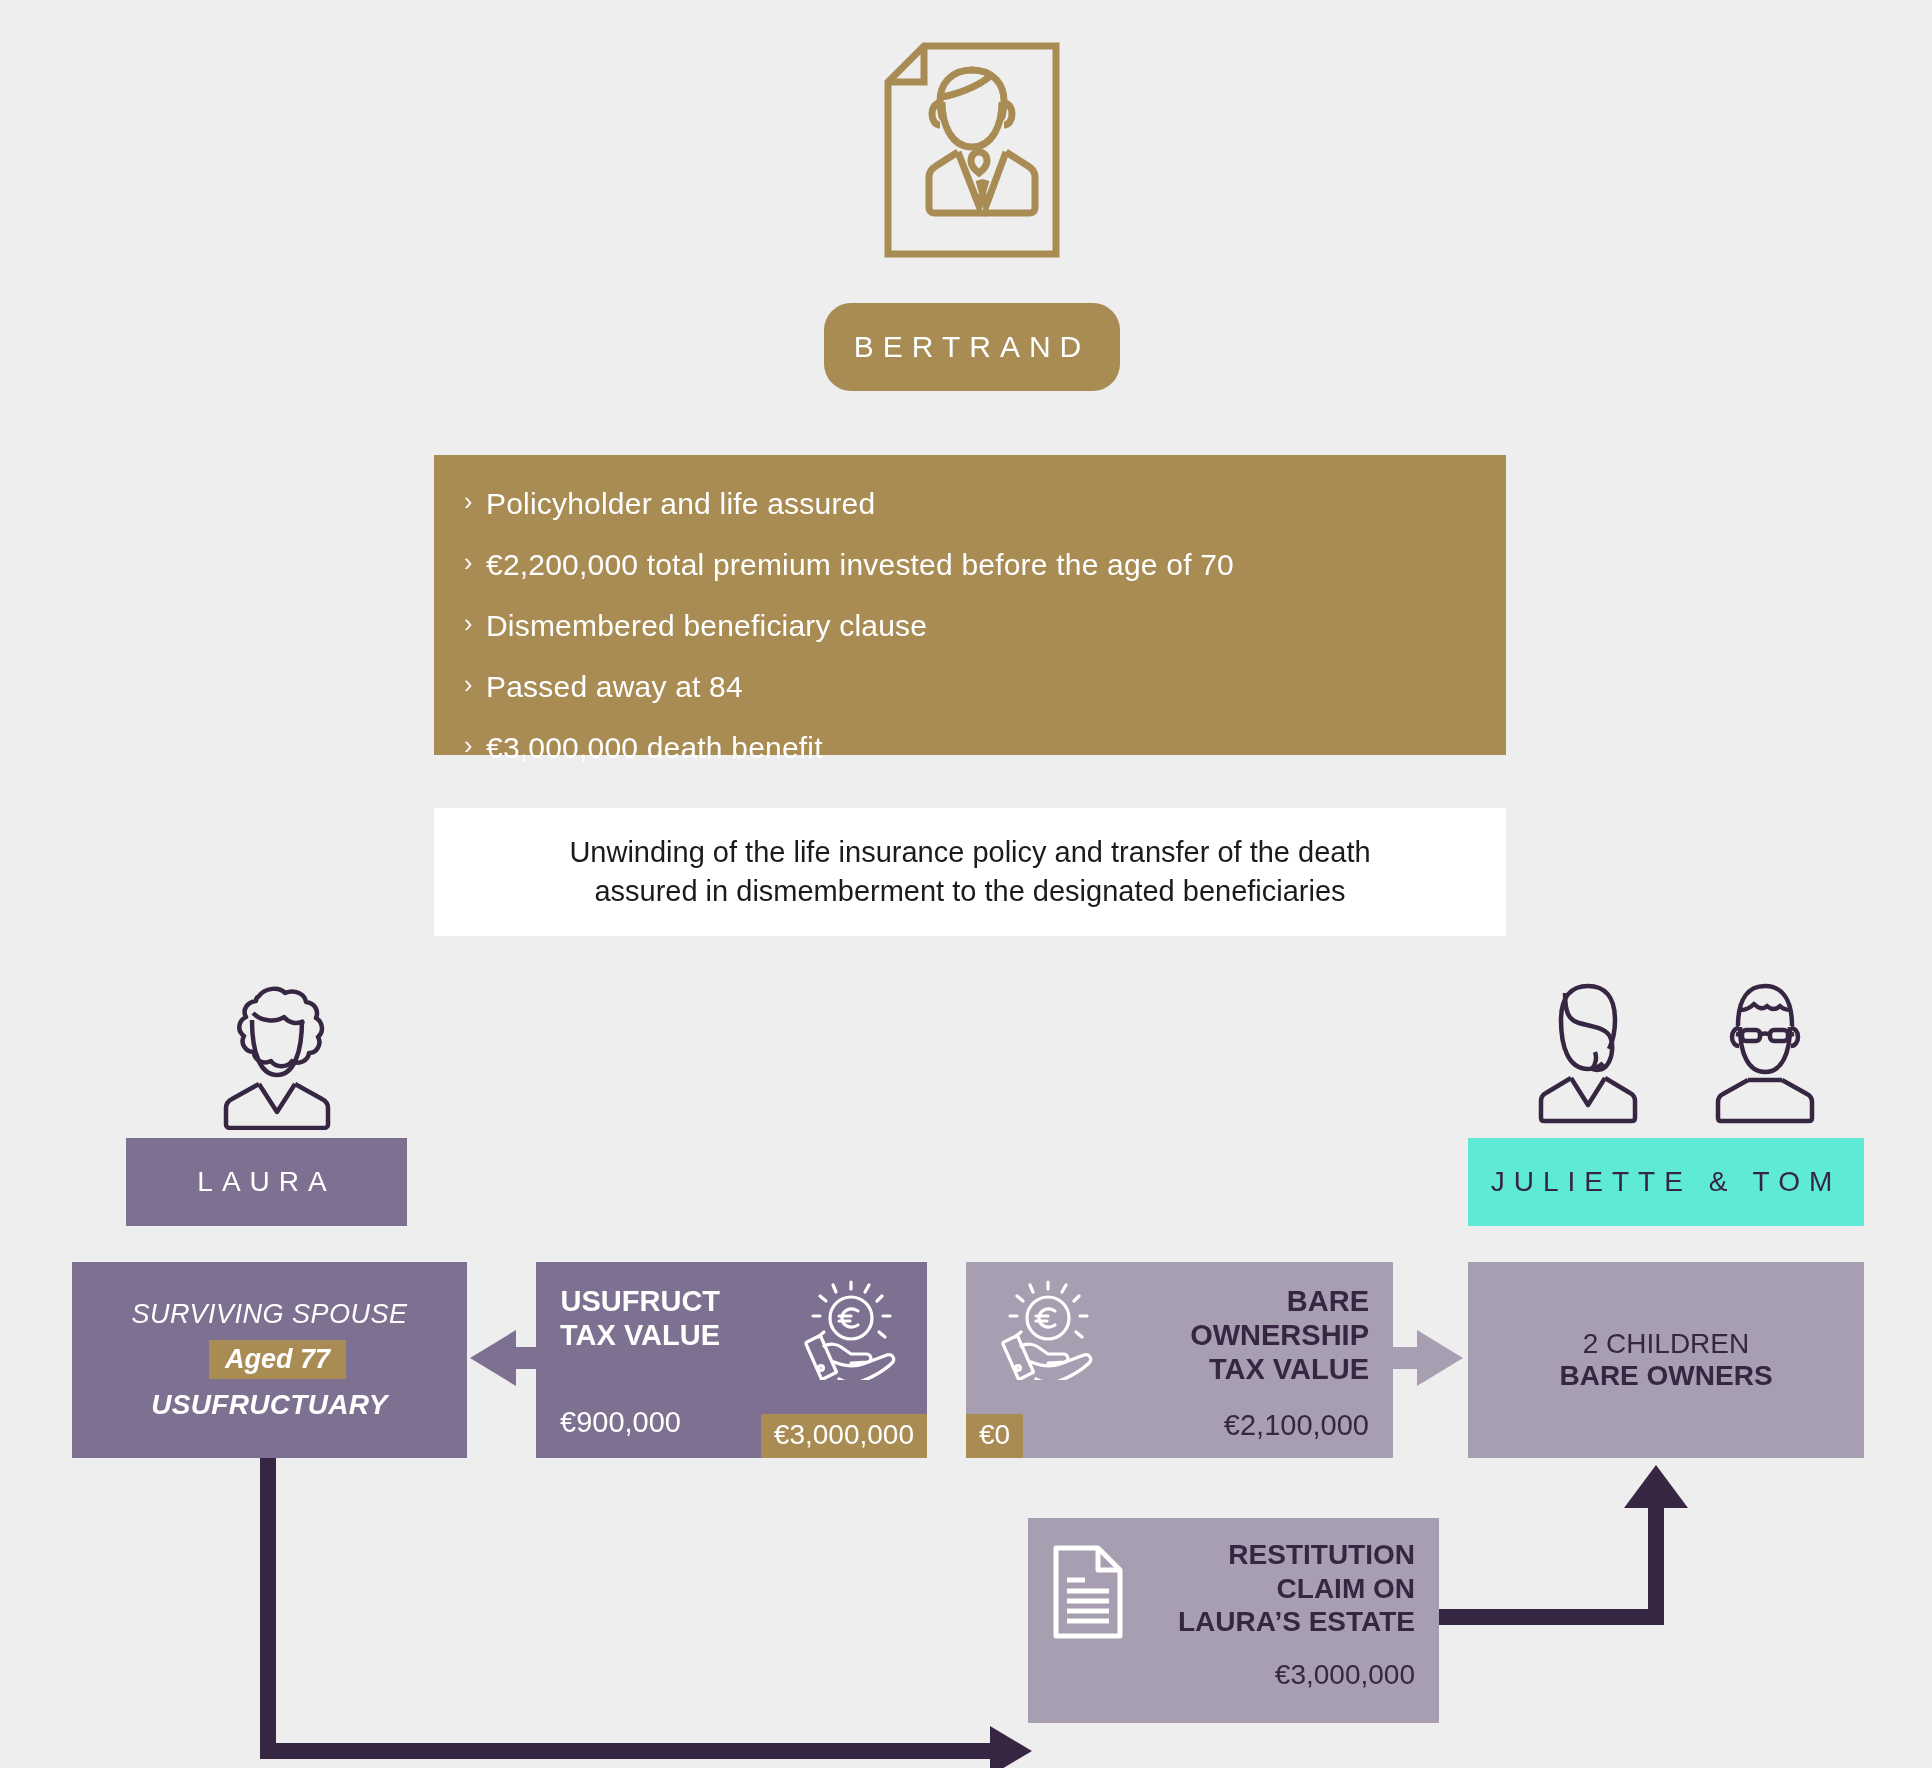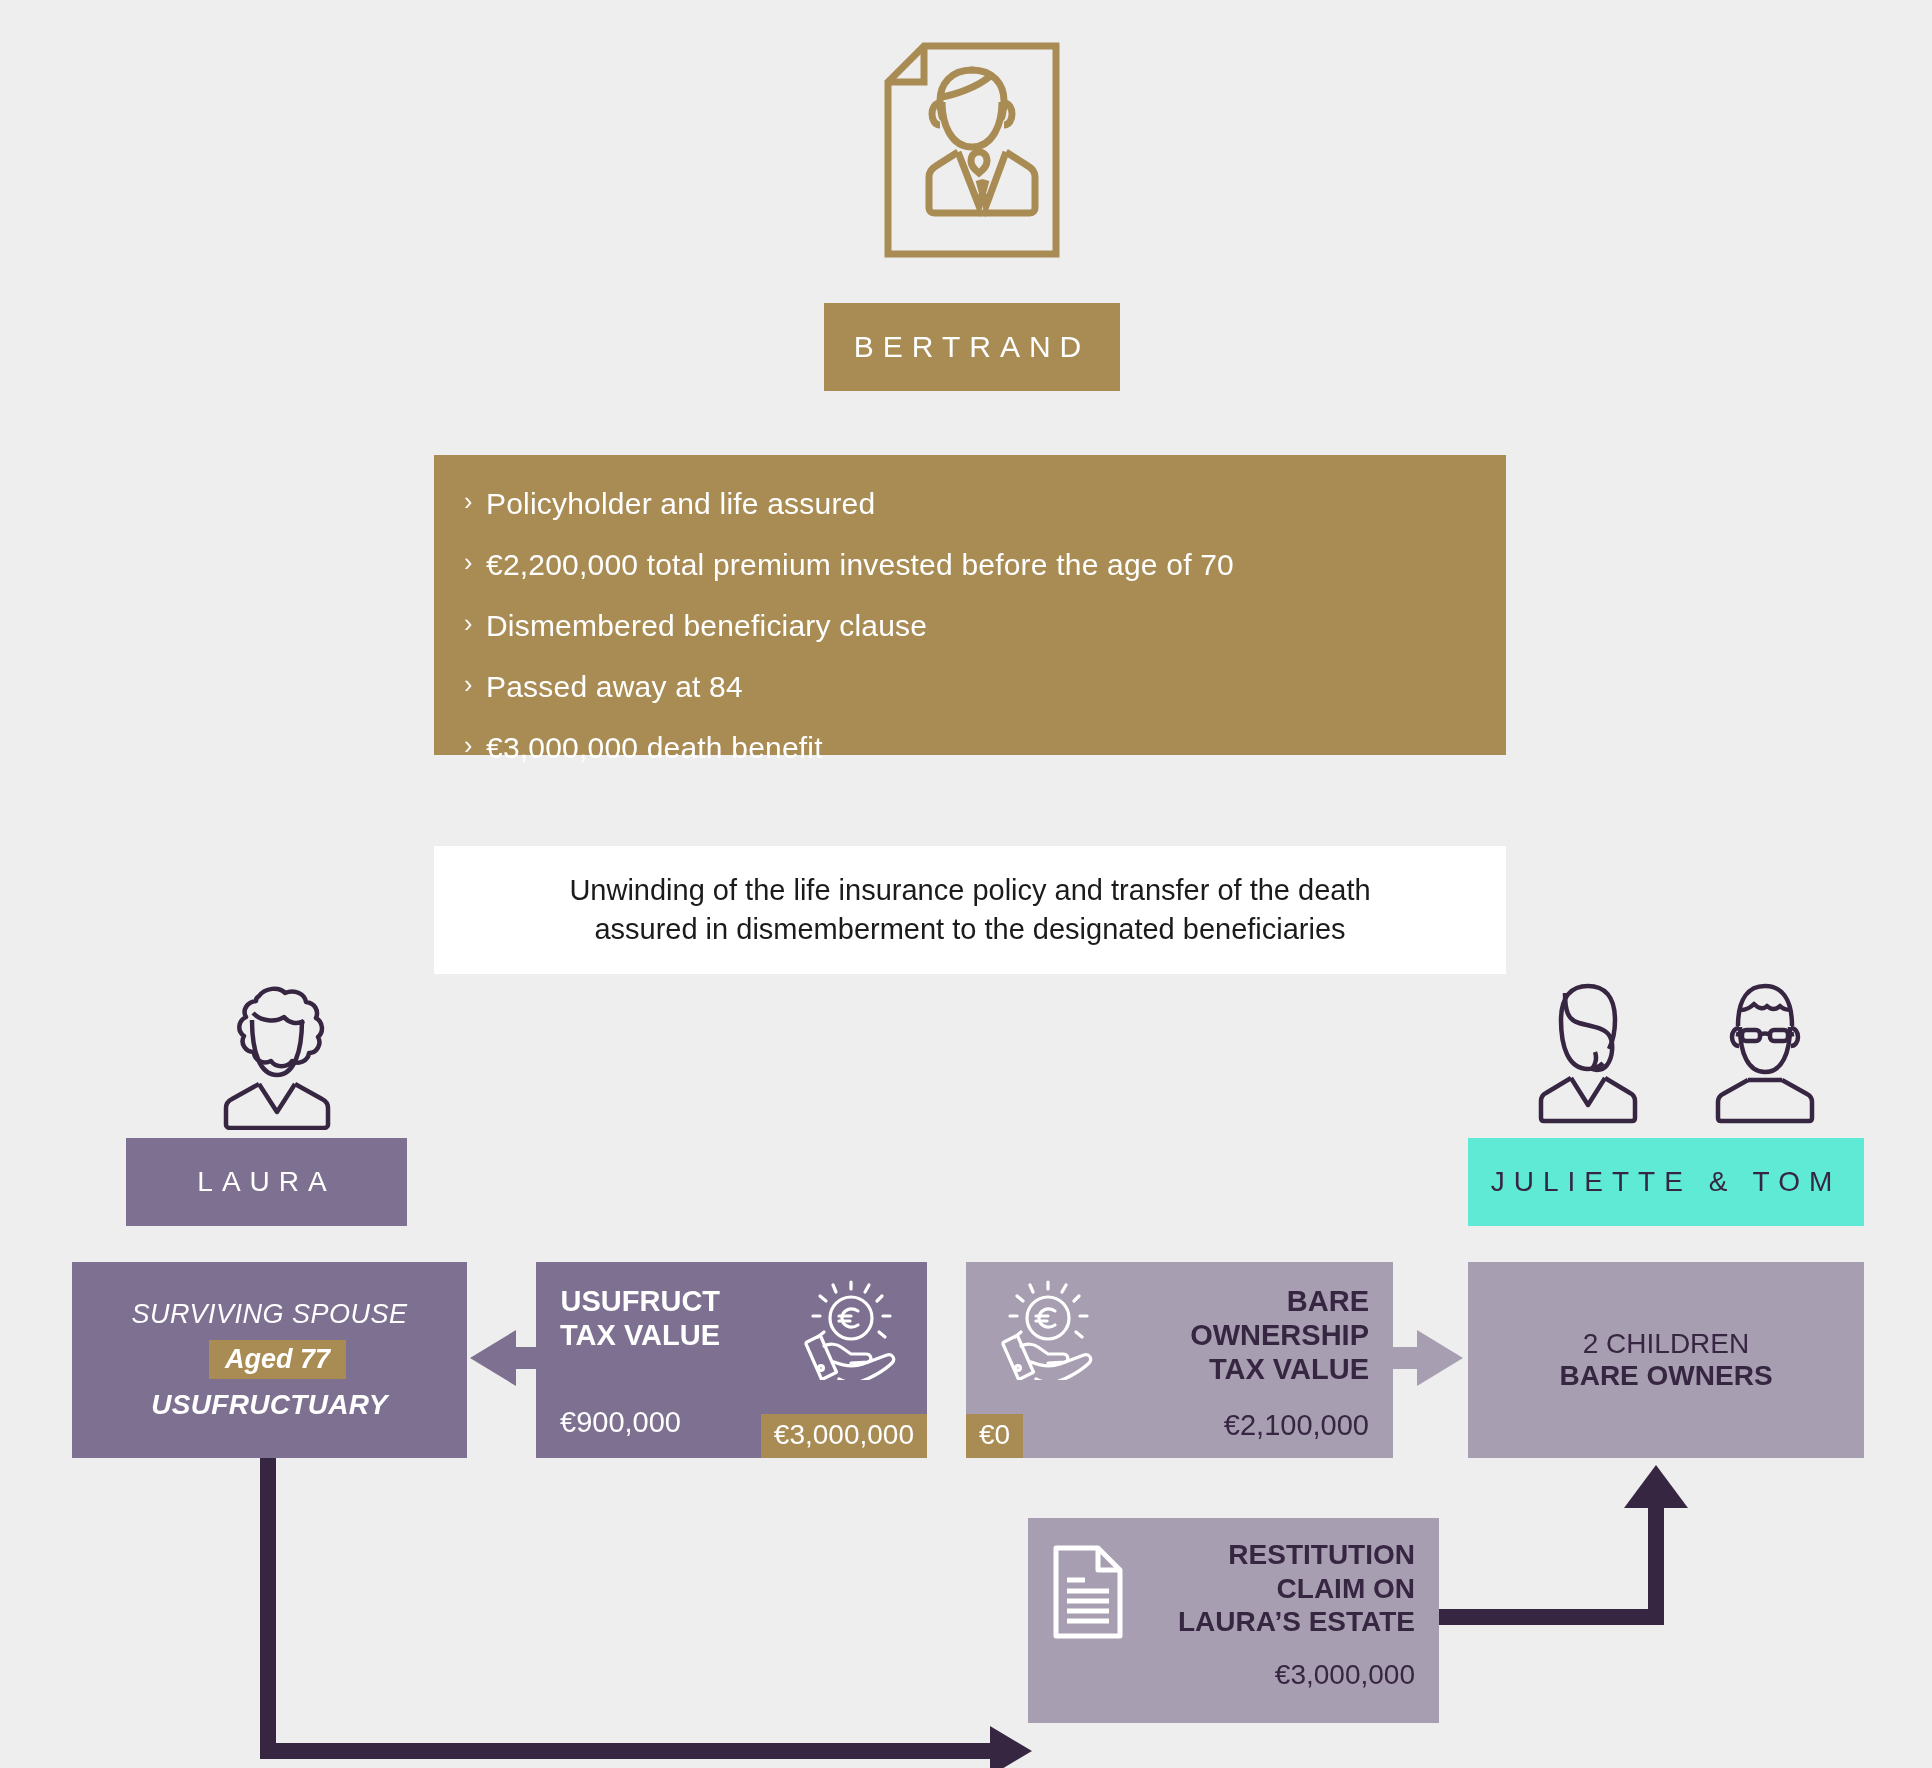--- a/index.html
+++ b/index.html
@@ -12,21 +12,21 @@
   .abs { position:absolute; }
 
   
   #doc-icon { left:882px; top:40px; width:180px; height:220px; }
 
   
   #bertrand-label {
     left:824px; top:303px; width:296px; height:88px;
     background:#a98c54; color:#ffffff;
     display:flex; align-items:center; justify-content:center;
-    font-size:30px; letter-spacing:9px; font-weight:300;
+    font-size:30px; letter-spacing:9px; font-weight:300;border-radius:27px;
   }
 
   
   #gold-panel {
     left:434px; top:455px; width:1072px; height:300px;
     background:#a98c54; color:#ffffff;
     padding:34px 0 0 30px;
   }
   .bullet {
     display:flex; align-items:flex-start;
@@ -36,21 +36,20 @@
   .bullet .chev { width:22px; flex:0 0 22px; font-size:25px; opacity:.95; }
   .bullet .btext { letter-spacing:.2px; }
 
   
   #white-panel {
     left:434px; top:808px; width:1072px; height:128px;
     background:#ffffff; color:#1b1b1b;
     display:flex; align-items:center; justify-content:center;
     text-align:center; font-size:29px; font-weight:300; line-height:1.35;
     padding:0 40px;
-    margin-top:38px;
   }
 
   
   #laura-icon { left:197px; top:980px; width:160px; height:150px; }
   #juliette-icon { left:1523px; top:980px; width:130px; height:150px; }
   #tom-icon { left:1700px; top:980px; width:130px; height:150px; }
 
   
   #laura-label {
     left:126px; top:1138px; width:281px; height:88px;

